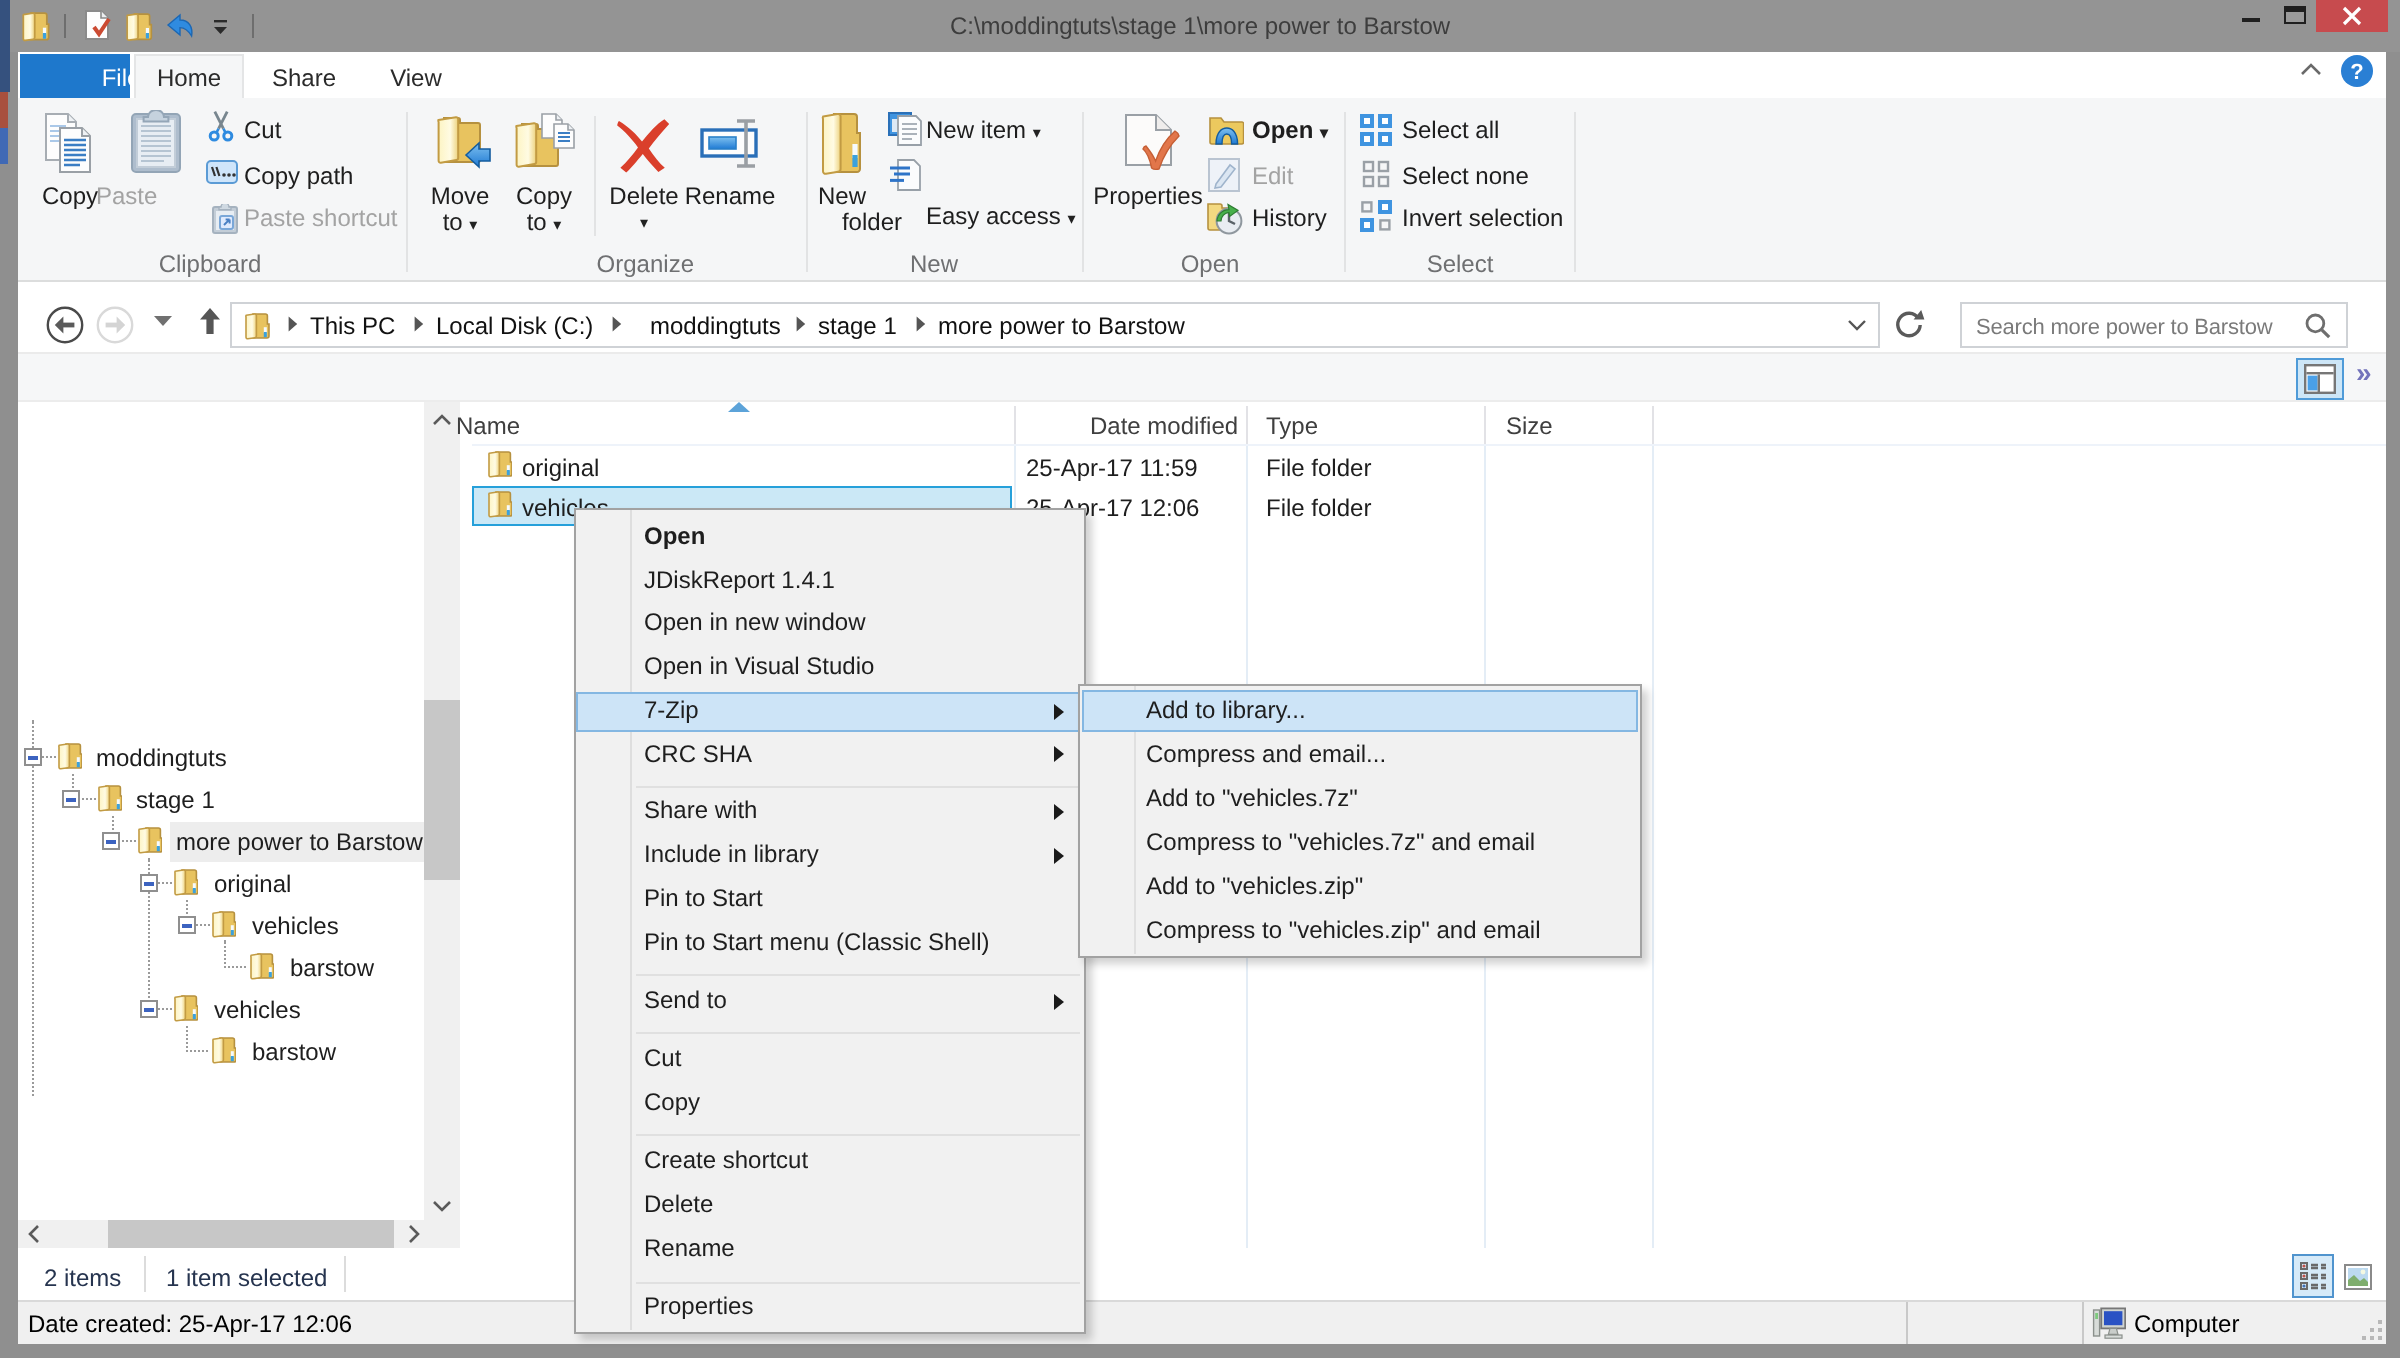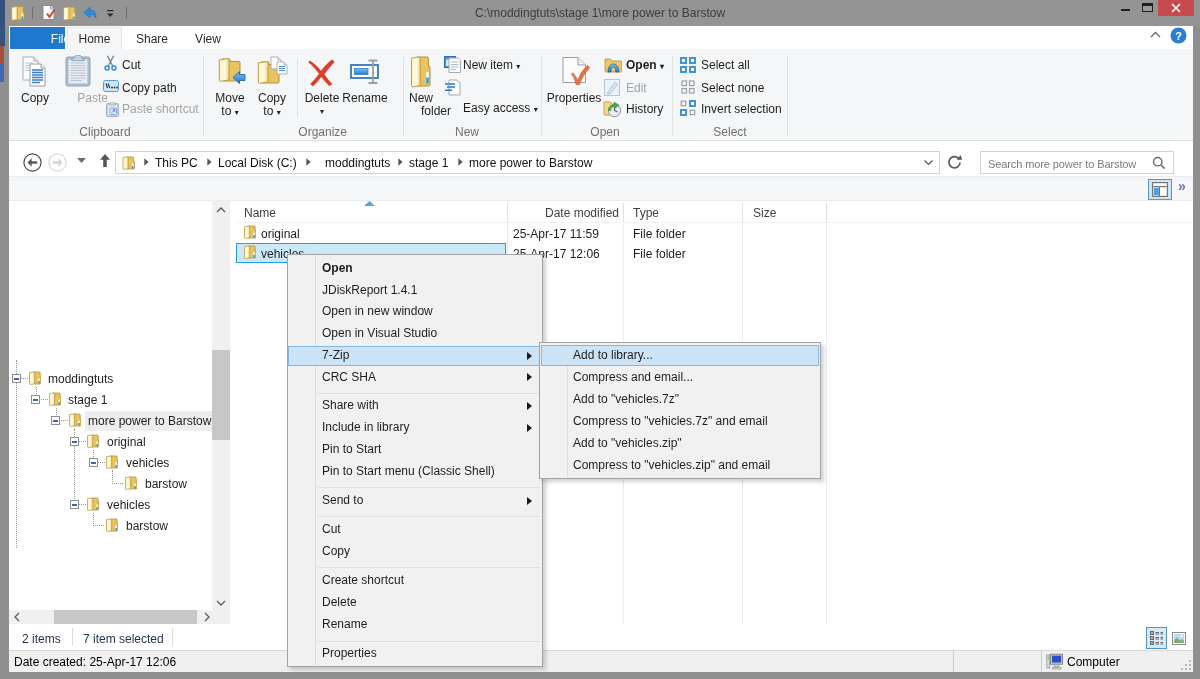--- a/index.html
+++ b/index.html
@@ -133,21 +133,21 @@
  </svg>
  <div class="tx" style="left:5px;top:91px;width:60px;text-align:center;">Copy</div>
  <svg class="abs" style="left:65px;top:55px;" width="26" height="32" viewBox="0 0 26 32">
    <rect x="1" y="2" width="24" height="29" rx="2" fill="#aebdcd" stroke="#93a5b6"></rect>
    <rect x="3.5" y="4.5" width="19" height="24" fill="#e7edf3" stroke="#c2cdd8"></rect>
    <g stroke="#b5c4d2" stroke-width="1">
         <path d="M5.5,8 H20.5 M5.5,10.5 H20.5 M5.5,13 H20.5 M5.5,15.5 H20.5 M5.5,18 H20.5 M5.5,20.5 H20.5 M5.5,23 H20.5 M5.5,25.5 H17"></path>
       </g>
    <path d="M9,3.5 a4,3.5 0 0 1 8,0 h2.2 v2.2 H6.8 V3.5 z" fill="#c5d2de" stroke="#94a6b7"></path>
  </svg>
- <div class="tx" style="left:48px;top:91px;width:60px;text-align:right;color:#a3a3a3;">Paste</div>
+ <div class="tx" style="left:48px;top:91px;width:60px;text-align:left;color:#a3a3a3;">Paste</div>
  <svg class="abs" style="left:104px;top:55px;" width="13" height="17" viewBox="0 0 13 17">
    <path d="M3.4,0.8 L7.7,9.3 M9.6,0.8 L5.3,9.3" stroke="#78868f" stroke-width="1.4"></path>
    <path d="M7.7,9.3 L8.7,11.2 M5.3,9.3 L4.3,11.2" stroke="#2e8be0" stroke-width="1.3"></path>
    <circle cx="3.1" cy="13" r="2" fill="none" stroke="#2e8be0" stroke-width="1.5"></circle>
    <circle cx="9.9" cy="13" r="2" fill="none" stroke="#2e8be0" stroke-width="1.5"></circle>
  </svg>
  <div class="tx" style="left:122px;top:58px;">Cut</div>
  <svg class="abs" style="left:103px;top:80px;" width="16" height="12" viewBox="0 0 16 12">
    <rect x="0.5" y="0.5" width="15" height="11" rx="2" fill="#cfe5fa" stroke="#5b9bd5"></rect>
    <path d="M3,3.5 L4.5,8 M5.2,3.5 L6.7,8" stroke="#333" stroke-width="1.1"></path>
@@ -442,21 +442,21 @@
     </svg>
  <svg class="abs" style="left:204px;top:612px;" width="6" height="10" viewBox="0 0 6 10">
       <path d="M1,1 L5,5 L1,9" stroke="#5a5a5a" stroke-width="1.3" fill="none"></path>
     </svg>
  <div class="abs" style="left:54px;top:610px;width:143px;height:14px;background:#c7c7c7;"></div>
 </div>
 
 <div class="abs" style="left:236px;top:201px;width:957px;height:423px;background:#fff;"></div>
 <div id="filelist">
 
- <div class="tx" style="left:244px;top:206px;color:#3f3f3f;">Name</div>
+ <div class="tx" style="left:228px;top:206px;color:#3f3f3f;">Name</div>
  <div class="tx" style="left:513px;top:206px;color:#3f3f3f;margin-left:32px;">Date modified</div>
  <div class="tx" style="left:633px;top:206px;color:#3f3f3f;">Type</div>
  <div class="tx" style="left:753px;top:206px;color:#3f3f3f;text-align:center;">Size</div>
  <svg class="abs" style="left:364px;top:201px;" width="11" height="5" viewBox="0 0 11 5">
       <path d="M5.5,0 L11,5 H0 z" fill="#5ca3d9"></path>
     </svg>
  <div class="abs" style="left:507px;top:203px;width:1px;height:19px;background:#e2e2e6;"></div>
  <div class="abs" style="left:623px;top:203px;width:1px;height:19px;background:#e2e2e6;"></div>
  <div class="abs" style="left:742px;top:203px;width:1px;height:19px;background:#e2e2e6;"></div>
  <div class="abs" style="left:826px;top:203px;width:1px;height:19px;background:#e2e2e6;"></div>
@@ -480,21 +480,21 @@
     </svg>
  <div class="tx" style="left:261px;top:247px;">vehicles</div>
  <div class="tx" style="left:513px;top:247px;">25-Apr-17 12:06</div>
  <div class="tx" style="left:633px;top:247px;">File folder</div>
 </div>
 
 <div class="abs" style="left:9px;top:624px;width:1184px;height:26px;background:#fff;"></div>
 <div id="statusbar">
  <div class="tx" style="left:22px;top:632px;color:#26344f;">2 items</div>
  <div class="abs" style="left:72px;top:628px;width:1px;height:18px;background:#dcdcdc;"></div>
- <div class="tx" style="left:83px;top:632px;color:#26344f;">7 item selected</div>
+ <div class="tx" style="left:83px;top:632px;color:#26344f;">1 item selected</div>
  <div class="abs" style="left:172px;top:628px;width:1px;height:18px;background:#dcdcdc;"></div>
 
  <div class="abs" style="left:1146px;top:627px;width:21px;height:22px;background:#d6eaf8;border:1px solid #5094ce;box-sizing:border-box;"></div>
  <svg class="abs" style="left:1150px;top:631px;" width="13" height="14" viewBox="0 0 13 14">
    <g fill="none" stroke="#6a6a6a" stroke-width="1">
         <rect x="0.5" y="0.5" width="3" height="3"></rect>
         <rect x="0.5" y="5.5" width="3" height="3"></rect>
         <rect x="0.5" y="10.5" width="3" height="3"></rect>
       </g>
    <circle cx="2" cy="2" r="0.8" fill="#c05046"></circle>

